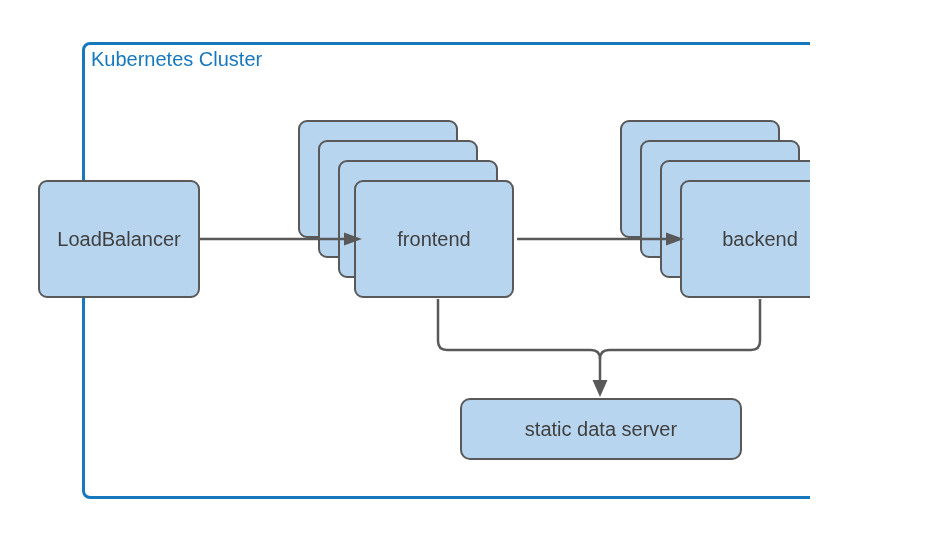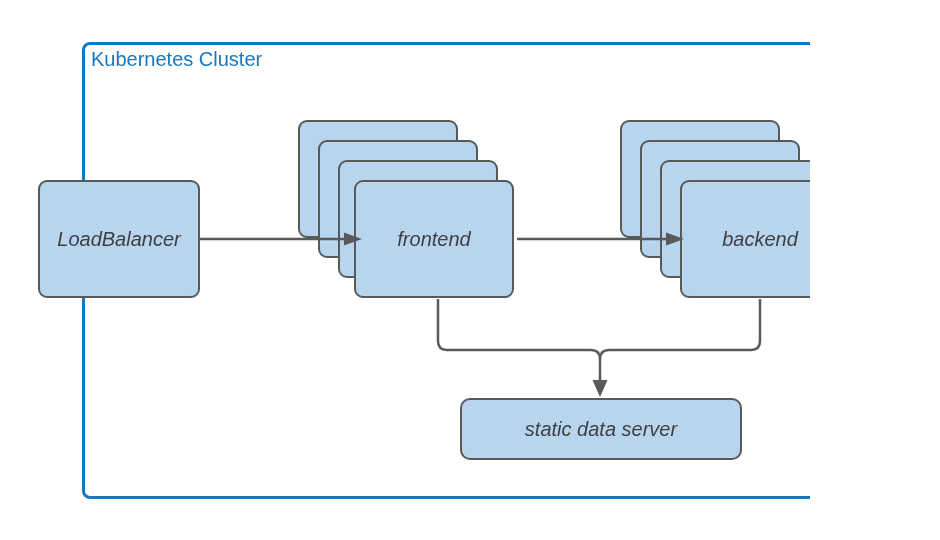--- a/index.html
+++ b/index.html
@@ -40,21 +40,20 @@
     box-sizing: border-box;
     background: var(--node-fill, #b8d5ef);
     border: 2.5px solid var(--node-border, #595959);
     border-radius: 9px;
     display: flex;
     align-items: center;
     justify-content: center;
     font-size: 20px;
     color: var(--label-text, #3f3f3f);
     white-space: nowrap;
-    font-style: italic;
   }
   
   .lb  { left: 38px;  top: 180px; width: 162px; height: 118px; }
   
   .fe1 { left: 298px; top: 120px; width: 160px; height: 118px; }
   .fe2 { left: 318px; top: 140px; width: 160px; height: 118px; }
   .fe3 { left: 338px; top: 160px; width: 160px; height: 118px; }
   .fe4 { left: 354px; top: 180px; width: 160px; height: 118px; }
   
   .be1 { left: 620px; top: 120px; width: 160px; height: 118px; }

